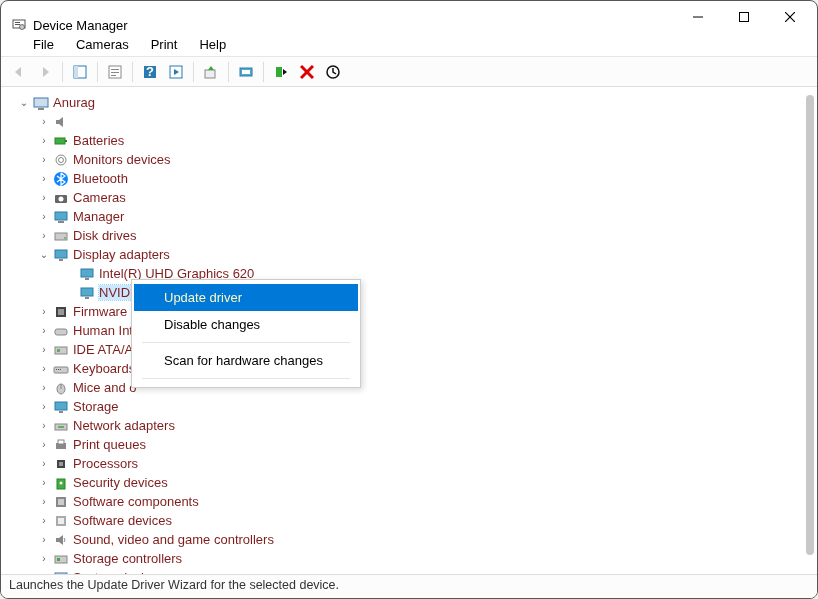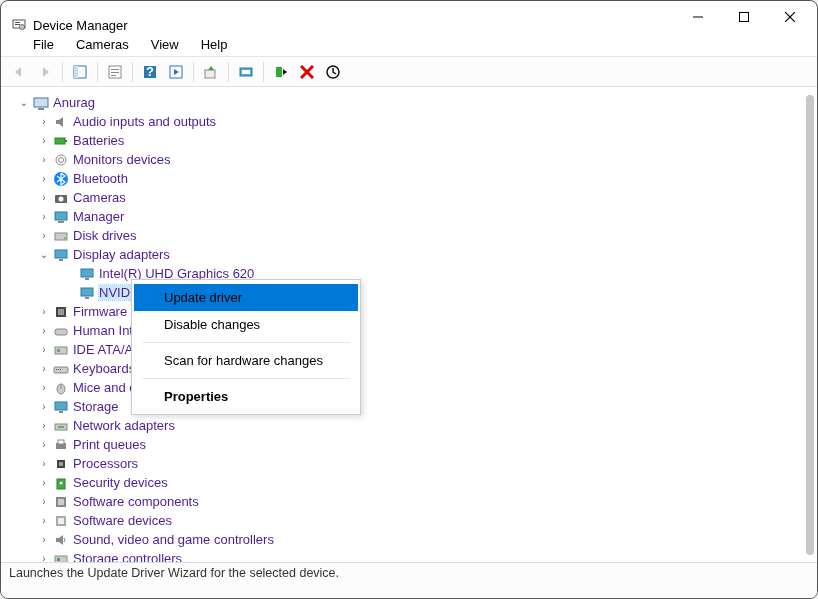--- a/index.html
+++ b/index.html
@@ -13,31 +13,31 @@
 .menubar { height:24px; display:flex; align-items:center; padding:0 24px; gap:6px; border-bottom:1px solid #e5e5e5; }
 .menubar span { padding:2px 8px; cursor:default; }
 .toolbar { height:30px; display:flex; align-items:center; padding:0 6px; gap:2px; border-bottom:1px solid #ddd; background:#fcfcfc; }
 .tbtn { width:24px; height:24px; display:flex; align-items:center; justify-content:center; border-radius:2px; cursor:default; }
 .tbtn.disabled { opacity:.45; }
 .sep { width:1px; height:20px; background:#ddd; margin:0 3px; }
 .tree-area { flex:1; overflow:auto; padding:6px 0 6px 6px; position:relative; }
 .row { display:flex; align-items:center; height:19px; cursor:default; white-space:nowrap; }
 .row .exp { width:14px; height:14px; display:inline-flex; align-items:center; justify-content:center; color:#666; font-size:10px; margin-right:2px; }
 .row .ic { width:16px; height:16px; margin-right:4px; display:inline-flex; align-items:center; justify-content:center; }
-.row .lbl { color:#4c1d95; }
+.row .lbl { color:#7f1d1d; }
 .row.sel .lbl { background:#cce8ff; outline:1px dotted #99d1ff; }
 .lvl0 { padding-left:10px; }
 .lvl1 { padding-left:30px; }
 .lvl2 { padding-left:56px; }
 .ctx-menu { position:absolute; background:#fff; border:1px solid #ccc; box-shadow:2px 2px 6px rgba(0,0,0,.15); padding:4px 2px; min-width:230px; z-index:50; }
 .ctx-item { padding:6px 14px 6px 30px; cursor:default; }
-.ctx-item.sel { background:#0078d7; color:#000000; }
+.ctx-item.sel { background:#0078d7; color:#fef9c3; }
 .ctx-item.bold { font-weight:700; }
 .ctx-sep { height:1px; background:#e5e5e5; margin:4px 8px; }
-.status { height:36px; border-top:1px solid #ddd; padding:3px 8px; font-size:12.5px; color:#333; background:#fcfcfc; }
+.status { height:24px; border-top:1px solid #ddd; padding:3px 8px; font-size:12.5px; color:#333; background:#fcfcfc; }
 .scrollbar-fake { position:absolute; right:3px; top:94px; width:8px; height:460px; background:#c8c8c8; border-radius:4px; }
 svg { display:block; }
 </style>
 </head>
 <body>
 
 <div class="window">
 
   <div class="titlebar">
     <span class="app-icon">
@@ -64,21 +64,21 @@
         <svg width="10" height="10">
           <line x1="0" y1="0" x2="10" y2="10" stroke="#000" stroke-width="1.2"></line>
           <line x1="10" y1="0" x2="0" y2="10" stroke="#000" stroke-width="1.2"></line>
         </svg>
       </div>
   </div>
 
   <div class="menubar">
     <span>File</span>
     <span>Cameras</span>
-    <span>View</span>
+    <span>Print</span>
     <span>Help</span>
   </div>
 
   <div class="toolbar">
     <div class="tbtn disabled">
         <svg width="16" height="16">
           <path d="M10 3 L4 8 L10 13 Z" fill="#888"></path>
         </svg>
       </div>
     <div class="tbtn disabled">
@@ -163,21 +163,20 @@
       <span class="lbl">Anurag</span>
     </div>
 
     <div class="row lvl1">
         <span class="exp">›</span>
         <span class="ic">
           <svg width="16" height="16">
             <path d="M3 6 L6 6 L10 3 L10 13 L6 10 L3 10 Z" fill="#888"></path>
           </svg>
         </span>
-        <span class="lbl">Audio inputs and outputs</span>
       </div>
     <div class="row lvl1">
         <span class="exp">›</span>
         <span class="ic">
           <svg width="16" height="16">
             <rect x="2" y="5" width="10" height="6" fill="#4a4" stroke="#282"></rect>
             <rect x="12" y="7" width="2" height="2" fill="#282"></rect>
           </svg>
         </span>
         <span class="lbl">Batteries</span>
@@ -412,21 +411,20 @@
         </span>
         <span class="lbl">System devices</span>
       </div>
 
     <div class="ctx-menu" style="left:130px; top:192px;">
       <div class="ctx-item sel">Update driver</div>
       <div class="ctx-item">Disable changes</div>
       <div class="ctx-sep"></div>
       <div class="ctx-item">Scan for hardware changes</div>
       <div class="ctx-sep"></div>
-      <div class="ctx-item bold">Properties</div>
     </div>
 
   </div>
 
   <div class="status">Launches the Update Driver Wizard for the selected device.</div>
 
   <div class="scrollbar-fake"></div>
 </div>
 
 </body></html>

